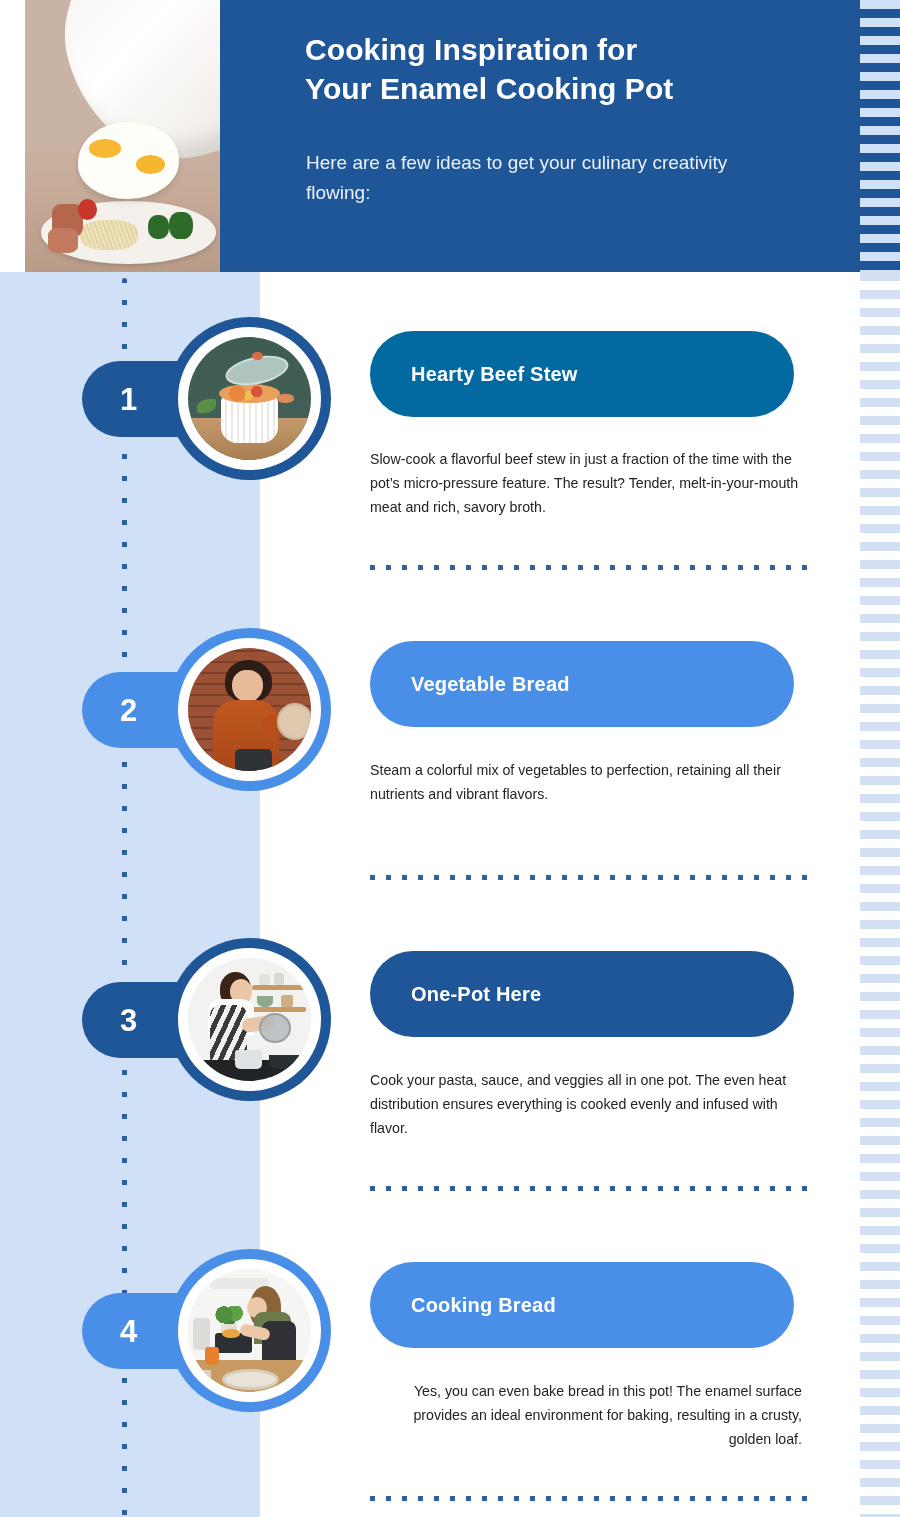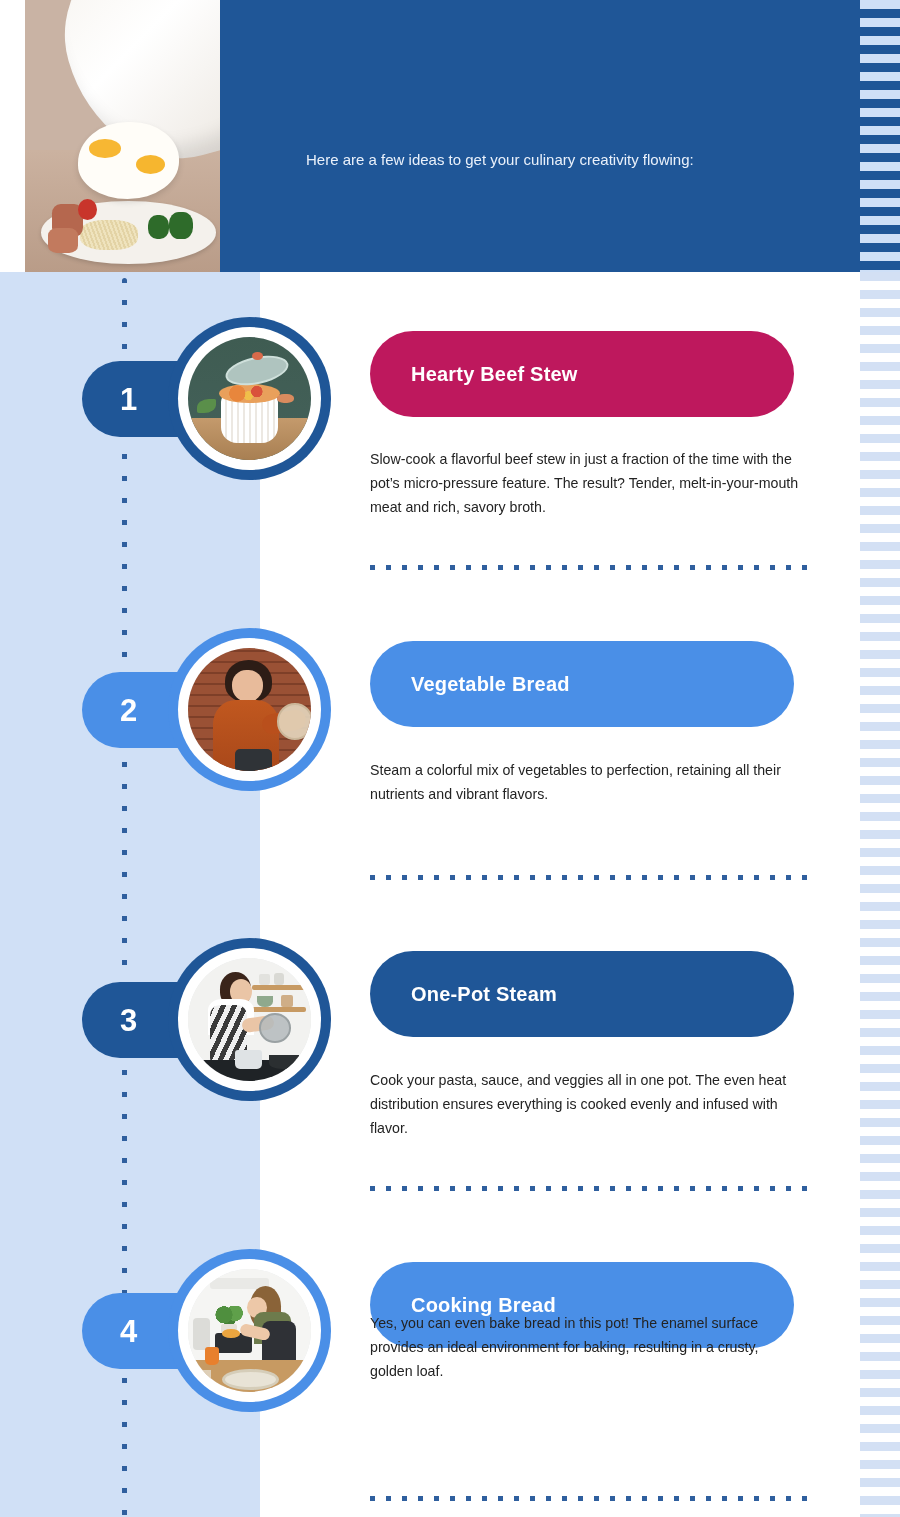--- a/index.html
+++ b/index.html
@@ -82,21 +82,21 @@
     background:repeating-linear-gradient(70deg,#efe3bd 0 2px,#e3d3a5 2px 4px);
     border-radius:40%; }
 
   .header-title{
     position:absolute; left:305px; top:30px; width:500px;
     color:#ffffff; font-size:30px; line-height:1.3;
     font-weight:800; letter-spacing:.1px; z-index:7;
   }
   .header-sub{
     position:absolute; left:306px; top:148px; width:430px;
-    color:#eaf1fb; font-size:15px; line-height:1.58; font-weight:400; z-index:7;
+    color:#eaf1fb; font-size:19px; line-height:1.58; font-weight:400; z-index:7;
   }
 
   
   .left-panel{
     position:absolute; left:0; top:272px; width:260px; height:1245px;
     background:#d0e0f6; z-index:1;
   }
   .rail{
     position:absolute; left:122px; top:278px; width:5px; height:1239px;
     background:repeating-linear-gradient(
@@ -285,20 +285,24 @@
     <div class="hp-meat"></div>
     <div class="hp-meat2"></div>
     <div class="hp-tom"></div>
     <div class="hp-brocc hp-b1"></div>
     <div class="hp-brocc hp-b2"></div>
     <div class="hp-egg"></div>
     <div class="hp-yolk1"></div>
     <div class="hp-yolk2"></div>
   </div>
 
+  <div class="header-title">
+    <div>Cooking Inspiration for</div>
+    <div>Your Enamel Cooking Pot</div>
+  </div>
   <div class="header-sub">Here are a few ideas to get your culinary creativity flowing:</div>
 
   <div class="stripes-lower"></div>
   <div class="stripes-header"></div>
 
   <div class="item">
     <div class="badge" style="top:361px; background:#1f5697;">
       <span class="badge-num">1</span>
     </div>
     <div class="circle" style="top:317px; background:#1f5697;">
@@ -310,21 +314,21 @@
             <div class="p1-leaf"></div>
             <div class="p1-pot"></div>
             <div class="p1-food"></div>
             <div class="p1-handle"></div>
             <div class="p1-lid"></div>
             <div class="p1-knob"></div>
           </div>
         </div>
       </div>
     </div>
-    <div class="pill" style="top:331px; background:#be185d;">
+    <div class="pill" style="top:331px; background:#0369a1;">
       <span class="pill-label">Hearty Beef Stew</span>
     </div>
     <div class="desc" style="top:448px;">Slow-cook a flavorful beef stew in just a fraction of the time with the pot’s micro-pressure feature. The result? Tender, melt-in-your-mouth meat and rich, savory broth.</div>
     <div class="dots-sep" style="top:565px;"></div>
   </div>
 
   <div class="item">
     <div class="badge" style="top:672px; background:#4a8fe7;">
       <span class="badge-num">2</span>
     </div>
@@ -372,21 +376,21 @@
             <div class="p3-arm"></div>
             <div class="p3-lid"></div>
             <div class="p3-stove"></div>
             <div class="p3-pot"></div>
             <div class="p3-pan"></div>
           </div>
         </div>
       </div>
     </div>
     <div class="pill" style="top:951px; background:#1f5697;">
-      <span class="pill-label">One-Pot Steam</span>
+      <span class="pill-label">One-Pot Here</span>
     </div>
     <div class="desc" style="top:1069px;">Cook your pasta, sauce, and veggies all in one pot. The even heat distribution ensures everything is cooked evenly and infused with flavor.</div>
     <div class="dots-sep" style="top:1186px;"></div>
   </div>
 
   <div class="item">
     <div class="badge" style="top:1293px; background:#4a8fe7;">
       <span class="badge-num">4</span>
     </div>
     <div class="circle" style="top:1249px; background:#4a8fe7;">
@@ -409,17 +413,17 @@
             <div class="p4-juice"></div>
             <div class="p4-board"></div>
             <div class="p4-glass"></div>
           </div>
         </div>
       </div>
     </div>
     <div class="pill" style="top:1262px; background:#4a8fe7;">
       <span class="pill-label">Cooking Bread</span>
     </div>
-    <div class="desc" style="top:1312px;">Yes, you can even bake bread in this pot! The enamel surface provides an ideal environment for baking, resulting in a crusty, golden loaf.</div>
+    <div class="desc" style="top:1380px;text-align:right;">Yes, you can even bake bread in this pot! The enamel surface provides an ideal environment for baking, resulting in a crusty, golden loaf.</div>
     <div class="dots-sep" style="top:1496px;"></div>
   </div>
 
 </div>
 
 </body></html>

